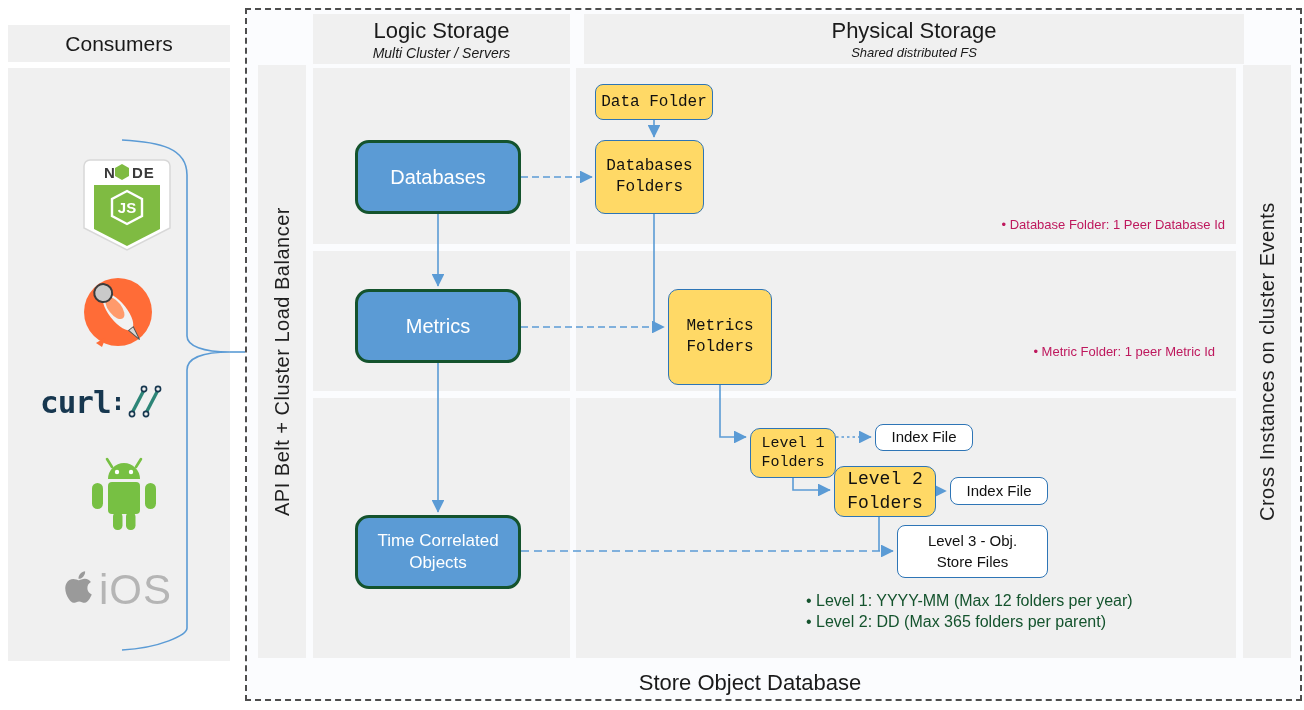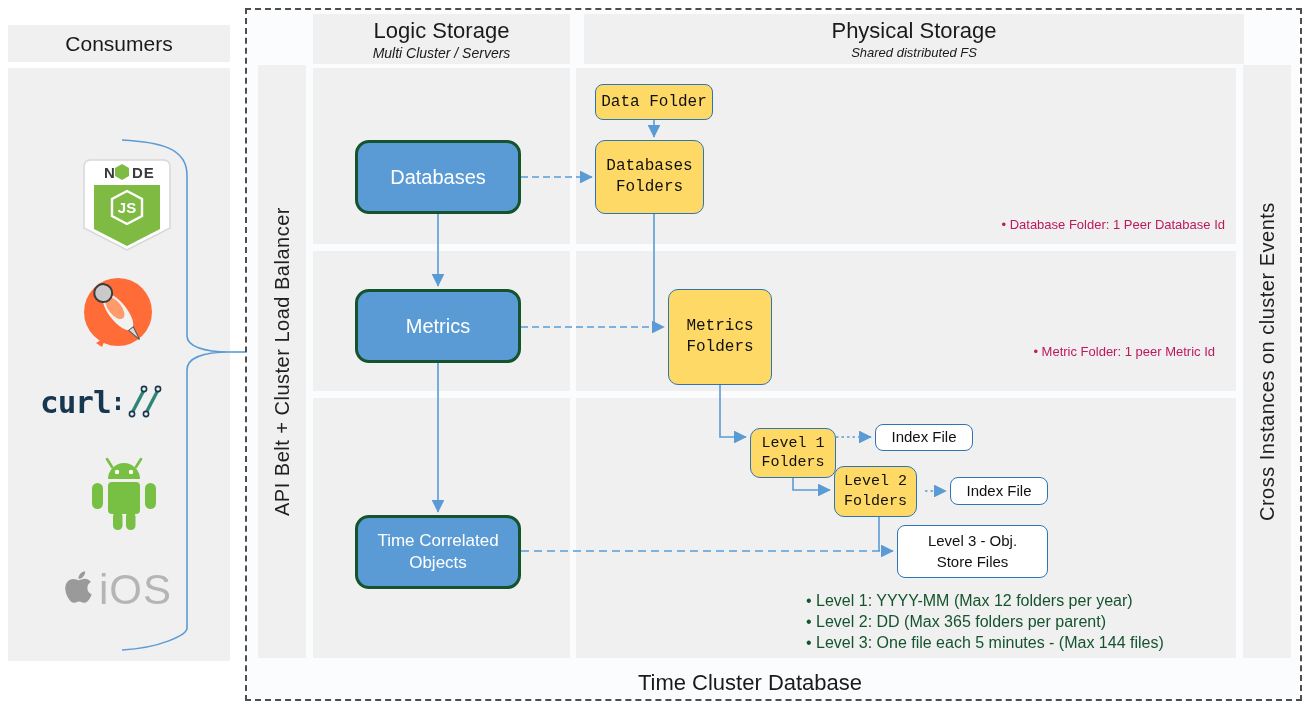--- a/index.html
+++ b/index.html
@@ -186,21 +186,21 @@
 </div>
 
 <div class="abs yellowbox" style="left:668px; top:289px; width:104px; height:96px; font-size:16px; padding:0 14px;">
   <span>Metrics Folders</span>
 </div>
 
 <div class="abs yellowbox" style="left:750px; top:412px; width:86px; height:50px; font-size:15px; padding:0 10px;margin-top:16px;">
   <span>Level 1 Folders</span>
 </div>
 
-<div class="abs yellowbox" style="left:834px; top:466px; width:83px; height:51px; font-size:15px; padding:0 10px;">
+<div class="abs yellowbox" style="left:834px; top:466px; width:102px; height:51px; font-size:18px; padding:0 10px;">
   <span>Level 2 Folders</span>
 </div>
 
 <div class="abs whitebox" style="left:875px; top:424px; width:98px; height:27px; font-size:15px;">
   <span>Index File</span>
 </div>
 
 <div class="abs whitebox" style="left:950px; top:477px; width:98px; height:28px; font-size:15px;">
   <span>Index File</span>
 </div>
@@ -210,16 +210,15 @@
   <span>Store Files</span>
 </div>
 
 <div class="abs note" style="left:700px; top:217px; width:525px; text-align:right;">• Database Folder: 1 Peer Database Id</div>
 
 <div class="abs note" style="left:700px; top:344px; width:515px; text-align:right;">• Metric Folder: 1 peer Metric Id</div>
 
 <div class="abs" style="left:806px; top:590px; width:440px; font-size:16px; color:#14532d; line-height:21px;">
   <div>• Level 1: YYYY-MM (Max 12 folders per year)</div>
   <div>• Level 2: DD (Max 365 folders per parent)</div>
-  <div>• Level 3: One file each 5 minutes - (Max 144 files)</div>
-</div>
-
-<div class="abs" style="left:470px; top:670px; width:560px; text-align:center; font-size:22px; color:#1a1a1a;">Time Cluster Database</div>
+</div>
+
+<div class="abs" style="left:470px; top:670px; width:560px; text-align:center; font-size:22px; color:#1a1a1a;">Store Object Database</div>
 
 </body></html>

